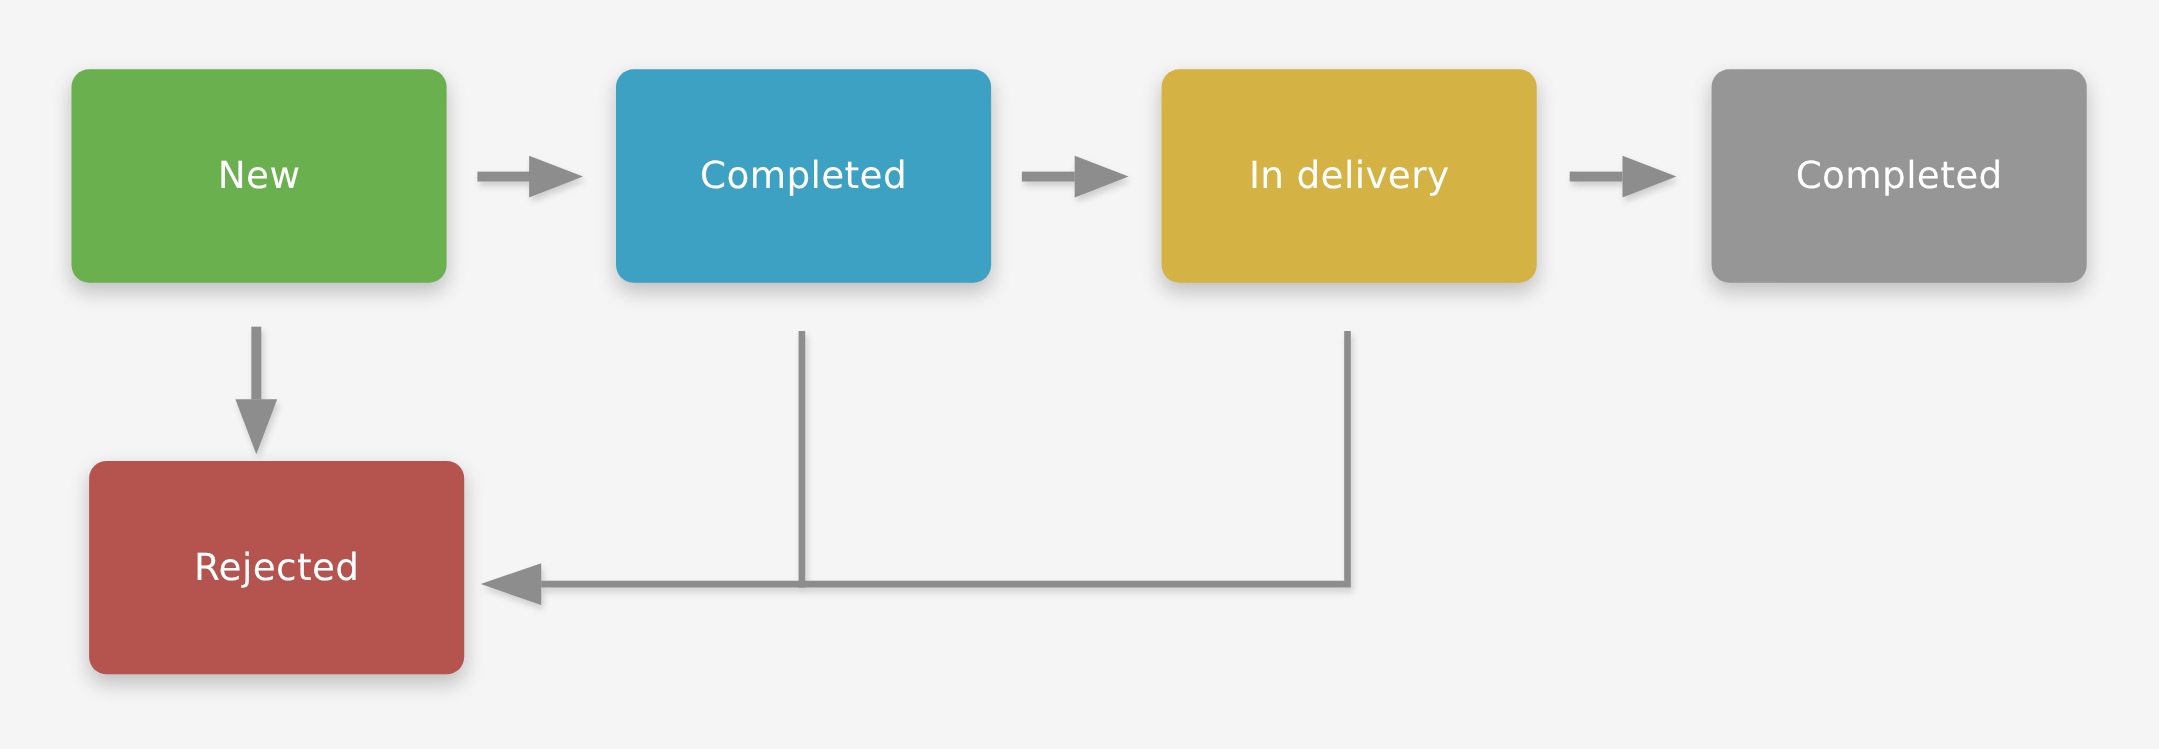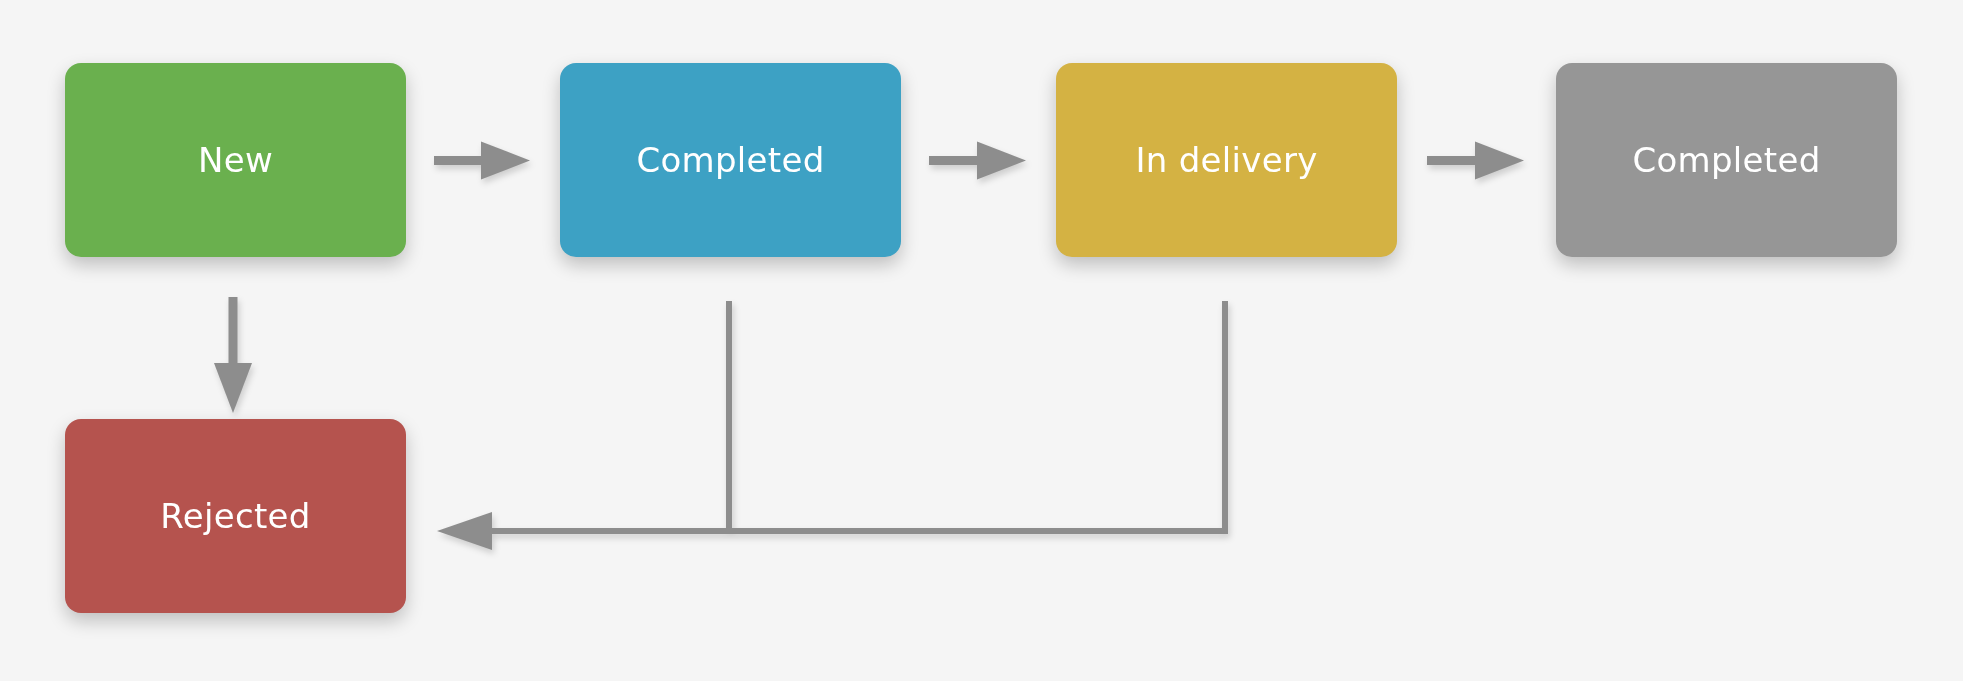--- a/index.html
+++ b/index.html
@@ -100,17 +100,17 @@
   </div>
 
   <div class="node" style="left: 1056px; top: 63px; background-color: rgb(212, 178, 67);">
     <span class="node-label">In delivery</span>
   </div>
 
   <div class="node" style="left: 1556px; top: 63px; background-color: rgb(150, 150, 150);">
     <span class="node-label">Completed</span>
   </div>
 
-  <div class="node" style="left: 65px; top: 419px; background-color: rgb(181, 83, 78);">
+  <div class="node" style="left: 81px; top: 419px; background-color: rgb(181, 83, 78);">
     <span class="node-label">Rejected</span>
   </div>
 
 </div>
 
 </body></html>

